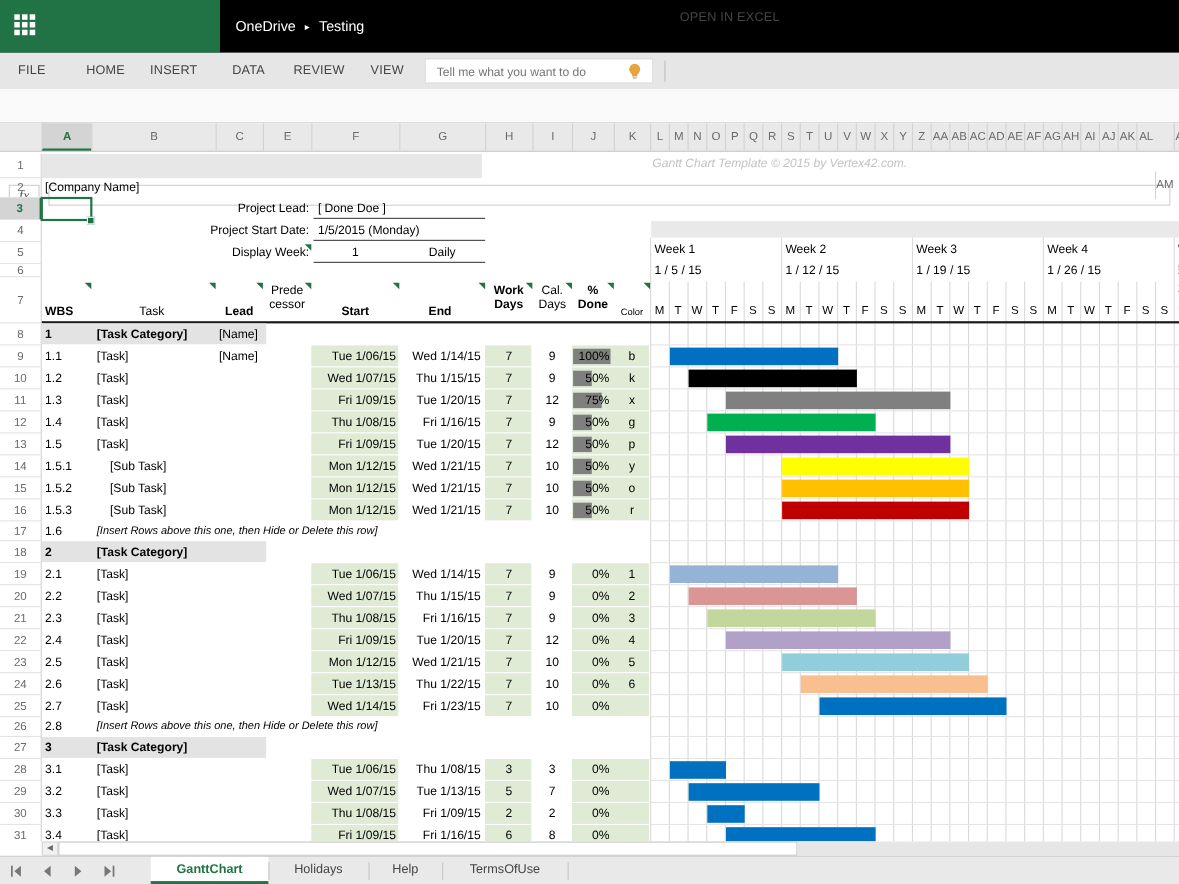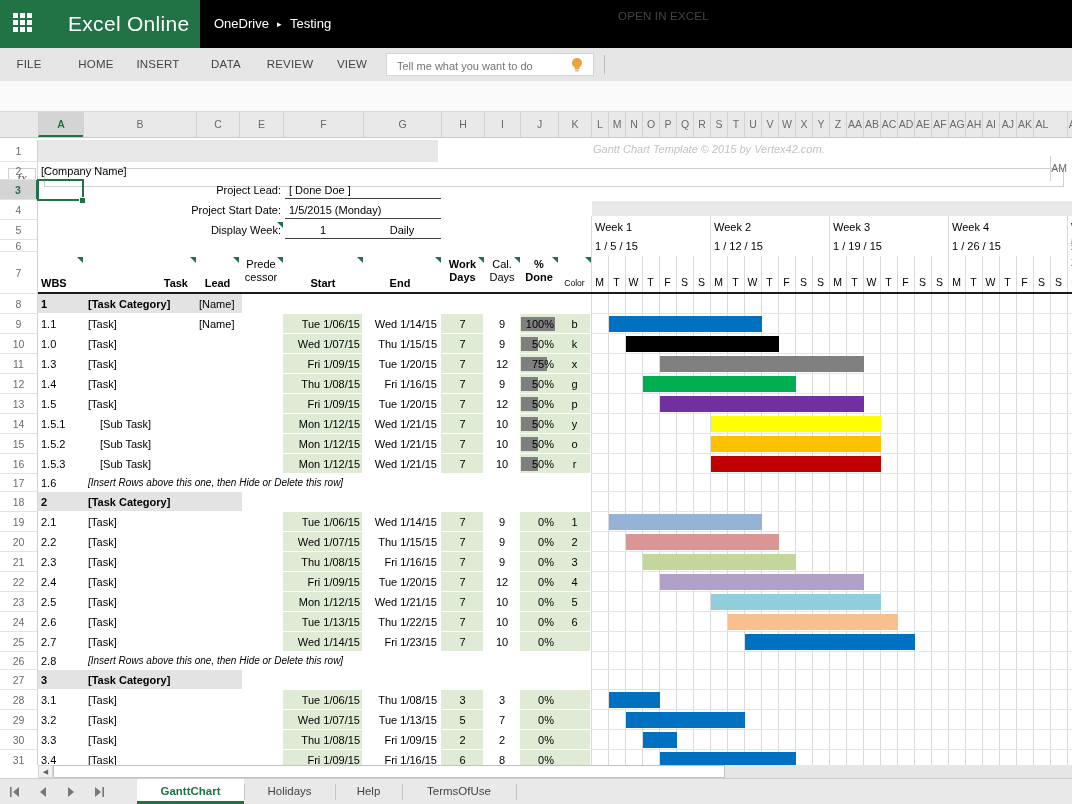--- a/index.html
+++ b/index.html
@@ -60,21 +60,20 @@
       <span></span>
         <span></span>
         <span></span>
         <span></span>
         <span></span>
         <span></span>
         <span></span>
         <span></span>
         <span></span>
     </div>
-    <div class="abs" id="appname">Excel Online</div>
   </div>
   <div class="abs crumb" style="left:214px;">OneDrive</div>
   <div class="abs crumb" style="left:277px;font-size:9px;">▸</div>
   <div class="abs crumb" style="left:290px;">Testing</div>
 </div>
 
 <div class="abs" id="menubar">
   <div class="abs menuitem" style="left:29px;">FILE</div>
   <div class="abs menuitem" style="left:96px;">HOME</div>
   <div class="abs menuitem" style="left:158px;">INSERT</div>
@@ -276,21 +275,21 @@
     <div class="abs" style="left: 289px; top: 64px; height: 17px; line-height: 17px;">1/5/2015 (Monday)</div>
     <div class="abs" style="left: 285px; top: 80px; width: 156px; height: 1px; background: rgb(64, 64, 64);"></div>
     <div class="abs" style="left: 100px; top: 84px; width: 181px; height: 17px; line-height: 17px; text-align: right;">Display Week:</div>
     <div class="abs" style="left: 283px; top: 84px; width: 80px; height: 17px; line-height: 17px; text-align: center;">1</div>
     <div class="abs" style="left: 363px; top: 84px; width: 78px; height: 17px; line-height: 17px; text-align: center;">Daily</div>
     <div class="abs" style="left: 285px; top: 100px; width: 156px; height: 1px; background: rgb(64, 64, 64);"></div>
     <div class="abs tri" style="left: 277px; top: 84px;"></div>
     <div class="abs" style="left: 37px; top: 41px; width: 43px; height: 18px; border: 2px solid rgb(33, 115, 70);"></div>
     <div class="abs" style="left: 79px; top: 59px; width: 5px; height: 5px; background: rgb(33, 115, 70); border: 1px solid rgb(255, 255, 255);"></div>
     <div class="abs" style="left: 41px; top: 137px; width: 44px; height: 16px; line-height: 16px; text-align: left; font-size: 11px; font-weight: bold;">WBS</div>
-    <div class="abs" style="left: 88px; top: 137px; width: 100px; height: 16px; line-height: 16px; text-align: right; font-size: 11px; font-weight: bold;">Task</div>
+    <div class="abs" style="left: 88px; top: 137px; width: 100px; height: 16px; line-height: 16px; text-align: center; font-size: 11px; font-weight: normal;">Task</div>
     <div class="abs" style="left: 196px; top: 137px; width: 43px; height: 16px; line-height: 16px; text-align: center; font-size: 11px; font-weight: bold;">Lead</div>
     <div class="abs" style="left: 239px; top: 120px; width: 44px; line-height: 13px; text-align: center; font-size: 11px;">
       <div>Prede</div>
       <div>cessor</div>
     </div>
     <div class="abs" style="left: 283px; top: 137px; width: 80px; height: 16px; line-height: 16px; text-align: center; font-size: 11px; font-weight: bold;">Start</div>
     <div class="abs" style="left: 363px; top: 137px; width: 74px; height: 16px; line-height: 16px; text-align: center; font-size: 11px; font-weight: bold;">End</div>
     <div class="abs" style="left: 441px; top: 120px; width: 43px; line-height: 13px; text-align: center; font-size: 11px; font-weight: bold;">
       <div>Work</div>
       <div>Days</div>
@@ -329,21 +328,21 @@
     <div class="abs cell" style="left: 363px; top: 176px; height: 20px; line-height: 20px; width: 74px; text-align: right;">Wed 1/14/15</div>
     <div class="abs cell" style="left: 441px; top: 176px; height: 20px; line-height: 20px; width: 43px; text-align: center;">7</div>
     <div class="abs cell" style="left: 484px; top: 176px; height: 20px; line-height: 20px; width: 36px; text-align: center;">9</div>
     <div class="abs cell" style="left: 520px; top: 176px; height: 20px; line-height: 20px; width: 34px; text-align: right;">100%</div>
     <div class="abs cell" style="left: 558px; top: 176px; height: 20px; line-height: 20px; width: 33px; text-align: center;">b</div>
     <div class="abs" style="left: 609px; top: 178px; width: 153px; height: 16px; background: rgb(0, 112, 192);"></div>
     <div class="abs greencell" style="left: 283px; top: 196px; width: 79px; height: 19px;"></div>
     <div class="abs greencell" style="left: 441px; top: 196px; width: 42px; height: 19px;"></div>
     <div class="abs greencell" style="left: 520px; top: 196px; width: 70px; height: 19px;"></div>
     <div class="abs" style="left: 521px; top: 199px; width: 17px; height: 14px; background: rgb(127, 127, 127);"></div>
-    <div class="abs cell" style="left: 41px; top: 196px; height: 20px; line-height: 20px;">1.0</div>
+    <div class="abs cell" style="left: 41px; top: 196px; height: 20px; line-height: 20px;">1.2</div>
     <div class="abs cell" style="left: 88px; top: 196px; height: 20px; line-height: 20px;">[Task]</div>
     <div class="abs cell" style="left: 283px; top: 196px; height: 20px; line-height: 20px; width: 77px; text-align: right;">Wed 1/07/15</div>
     <div class="abs cell" style="left: 363px; top: 196px; height: 20px; line-height: 20px; width: 74px; text-align: right;">Thu 1/15/15</div>
     <div class="abs cell" style="left: 441px; top: 196px; height: 20px; line-height: 20px; width: 43px; text-align: center;">7</div>
     <div class="abs cell" style="left: 484px; top: 196px; height: 20px; line-height: 20px; width: 36px; text-align: center;">9</div>
     <div class="abs cell" style="left: 520px; top: 196px; height: 20px; line-height: 20px; width: 34px; text-align: right;">50%</div>
     <div class="abs cell" style="left: 558px; top: 196px; height: 20px; line-height: 20px; width: 33px; text-align: center;">k</div>
     <div class="abs" style="left: 626px; top: 198px; width: 153px; height: 16px; background: rgb(0, 0, 0);"></div>
     <div class="abs greencell" style="left: 283px; top: 216px; width: 79px; height: 19px;"></div>
     <div class="abs greencell" style="left: 441px; top: 216px; width: 42px; height: 19px;"></div>

